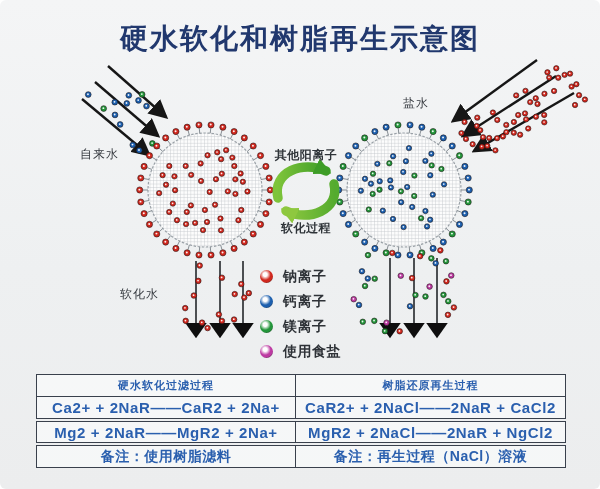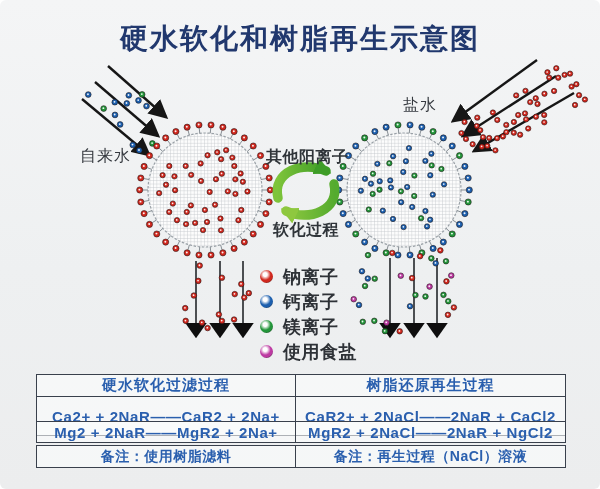--- a/index.html
+++ b/index.html
@@ -6,39 +6,39 @@
   .stage{
     position:relative;width:600px;height:489px;overflow:hidden;
     background:linear-gradient(180deg,#f4f5f6 0%,#eef0f1 55%,#ecedee 100%);
     font-family:"Liberation Sans",sans-serif;border-radius:6px;
   }
   .title{
     position:absolute;left:0;top:20px;width:600px;text-align:center;
     font-size:28px;font-weight:bold;letter-spacing:2px;color:#21386e;z-index:3;
   }
   svg.diagram{position:absolute;left:0;top:0;z-index:1;}
-  .lbl{position:absolute;z-index:2;color:#35393f;font-size:16px;letter-spacing:1px;white-space:nowrap;}
+  .lbl{position:absolute;z-index:2;color:#35393f;font-size:12px;letter-spacing:1px;white-space:nowrap;}
   .lbl.proc{color:#2f3439;font-weight:bold;width:80px;text-align:center;letter-spacing:0.5px;}
   .legend{position:absolute;left:260px;top:264px;z-index:2;}
   .lg-row{display:flex;align-items:center;height:25px;}
   .lg-dot{width:13px;height:13px;border-radius:50%;margin-right:10px;flex:0 0 13px;}
-  .lg-label{font-size:18px;font-weight:bold;color:#2e3237;letter-spacing:0.5px;white-space:nowrap;}
+  .lg-label{font-size:14px;font-weight:bold;color:#2e3237;letter-spacing:0.5px;white-space:nowrap;}
   .ctable{position:absolute;left:36px;top:374px;width:530px;height:94px;z-index:2;}
   .trow{position:absolute;left:0;display:flex;width:530px;}
   .trow.r0{top:0;height:23px;}
-  .trow.r1{top:22px;height:40px;}
+  .trow.r1{top:22px;height:23px;}
   .trow.r2{top:47px;height:22px;}
   .trow.r3{top:71px;height:23px;}
   .tcell{
     box-sizing:border-box;border:1px solid #39404c;background:rgba(252,253,254,0.6);
     display:flex;align-items:center;justify-content:center;color:#2a5fae;overflow:hidden;
   }
   .tcell.l{width:260px;}
   .tcell.r{width:271px;margin-left:-1px;}
-  .thead{font-size:15px;font-weight:bold;letter-spacing:1px;}
+  .thead{font-size:11px;font-weight:bold;letter-spacing:1px;}
   .tformula{font-size:15px;font-weight:bold;letter-spacing:0.6px;}
   .tnote{font-size:14px;font-weight:bold;letter-spacing:0.5px;}
 </style>
 </head>
 <body>
 
 <div class="stage">
 
   <div class="title">硬水软化和树脂再生示意图</div>
 
@@ -683,20 +683,21 @@
         <circle cx="453.61416471868756" cy="307.1214987217784" r="0.8959999999999999" fill="rgba(255,255,255,0.92)"></circle>
         <circle cx="384.96129025844857" cy="331.1310311034322" r="2.8" fill="#23953a" stroke="rgba(25,15,15,0.6)" stroke-width="0.9"></circle>
         <circle cx="384.6812902584486" cy="330.79503110343217" r="0.8959999999999999" fill="rgba(255,255,255,0.92)"></circle>
         <circle cx="353.72430388163775" cy="299.1763872150332" r="2.8" fill="#bd3aa2" stroke="rgba(25,15,15,0.6)" stroke-width="0.9"></circle>
         <circle cx="353.4443038816378" cy="298.84038721503316" r="0.8959999999999999" fill="rgba(255,255,255,0.92)"></circle>
       </g>
   </svg>
 
   <div class="lbl" style="left:80px;top:146px;">自来水</div>
   <div class="lbl" style="left:403px;top:95px;">盐水</div>
+  <div class="lbl" style="left:120px;top:286px;">软化水</div>
   <div class="lbl proc" style="left:266px;top:147px;">其他阳离子</div>
   <div class="lbl proc" style="left:266px;top:220px;">软化过程</div>
 
   <div class="legend">
     <div class="lg-row">
       <span class="lg-dot" style="background: radial-gradient(circle at 40% 35%, rgb(255, 255, 255) 0%, rgb(255, 255, 255) 17%, rgb(208, 40, 30) 48%, rgb(208, 40, 30) 64%, rgb(26, 26, 26) 92%);"></span>
       <span class="lg-label">钠离子</span>
     </div>
     <div class="lg-row">
       <span class="lg-dot" style="background: radial-gradient(circle at 40% 35%, rgb(255, 255, 255) 0%, rgb(255, 255, 255) 17%, rgb(28, 95, 174) 48%, rgb(28, 95, 174) 64%, rgb(26, 26, 26) 92%);"></span>

